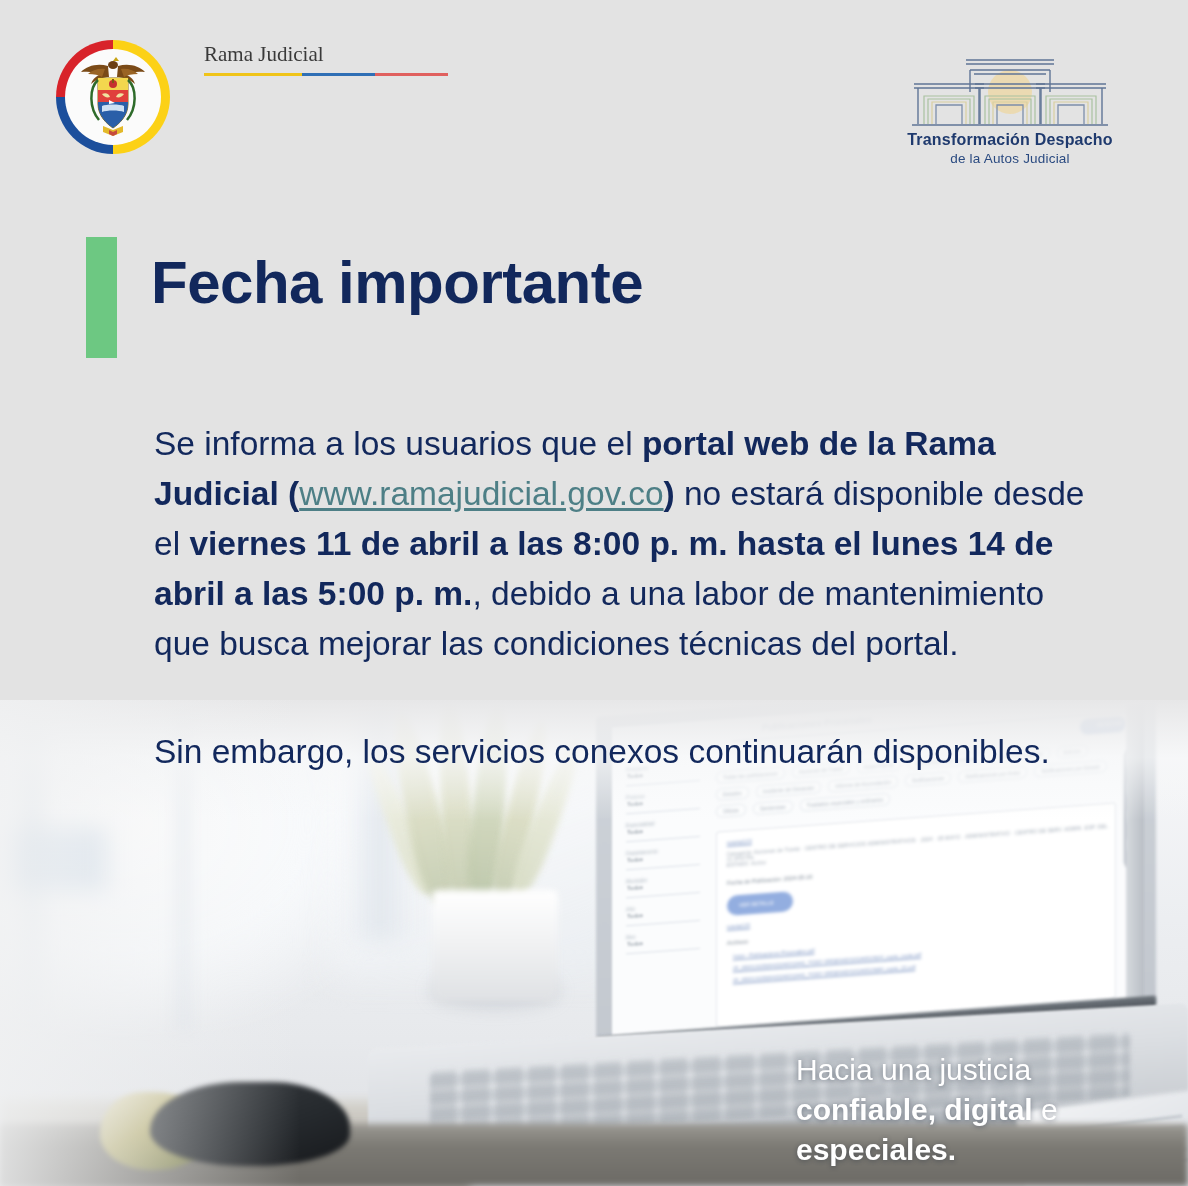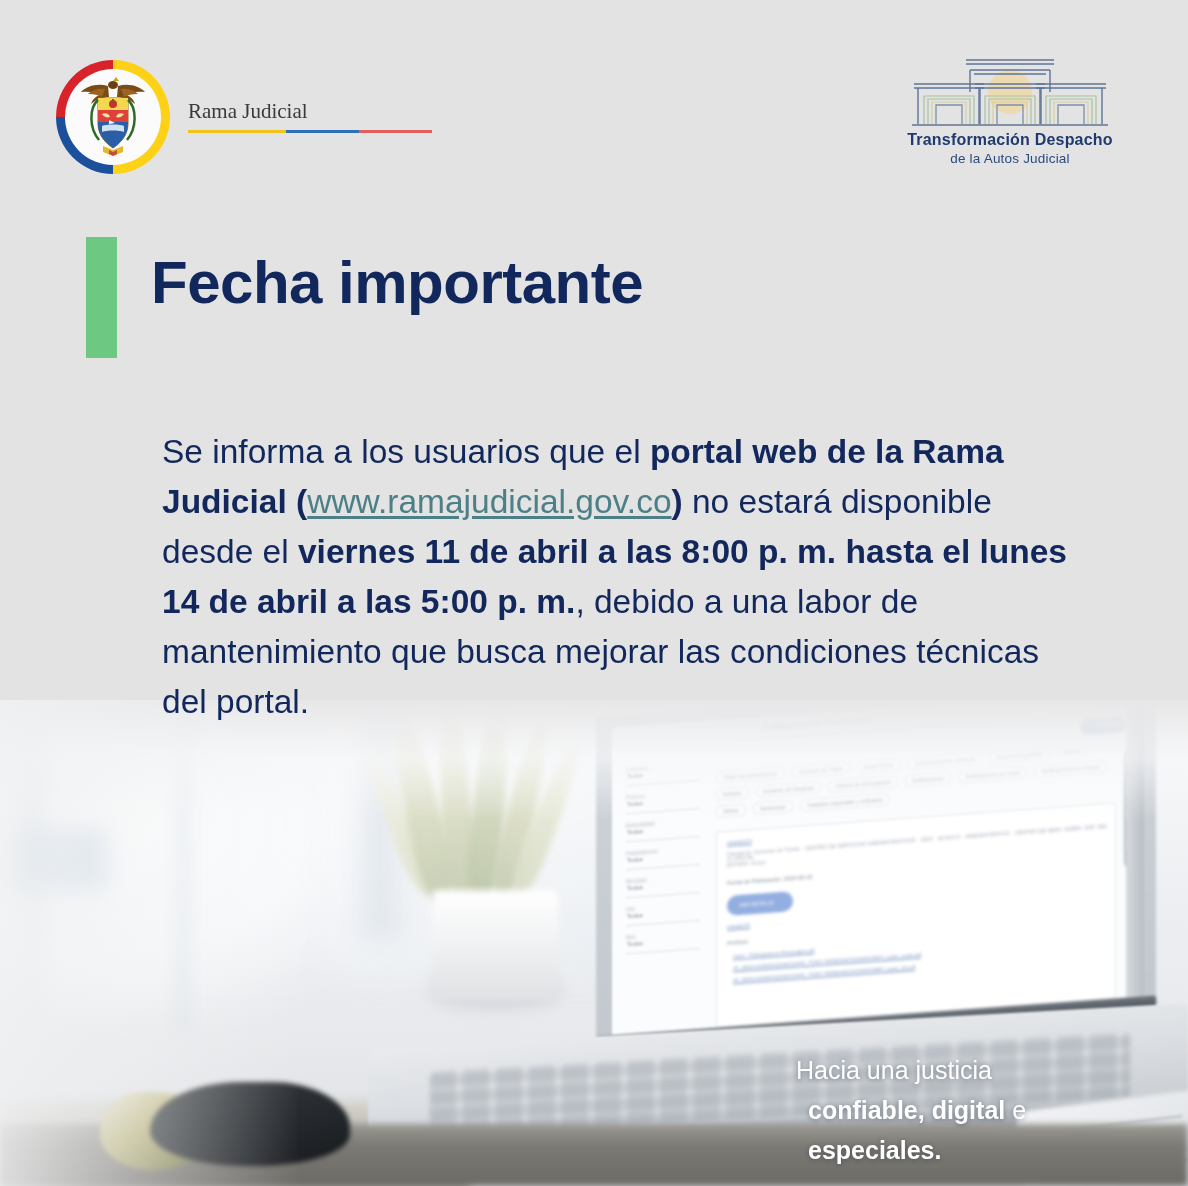--- a/index.html
+++ b/index.html
@@ -207,21 +207,21 @@
   }
   .ui-accbtn{
     position:absolute; right:-2px; width:14px; height:14px; border-radius:3px;
     background:#f1f3f6; filter:blur(.8px); font-size:6px; color:#7d8894;
     text-align:center; line-height:14px;
   }
 
   
   .header{ position:absolute; left:0; top:0; width:1188px; height:200px; }
 
-  .logo-left{ position:absolute; left:56px; top:60px; display:flex; align-items:center; gap:18px; }
+  .logo-left{ position:absolute; left:56px; top:40px; display:flex; align-items:flex-start; gap:34px; }
   .shield{ position:relative; width:114px; height:114px; }
   .shield-ring{
     position:absolute; inset:0; border-radius:50%;
     background:
       conic-gradient(from 180deg,
         #1c4f9c 0deg 90deg,
         #d8232a 90deg 180deg,
         #fcd116 180deg 360deg);
   }
   .shield-inner{
@@ -252,31 +252,31 @@
   .title{
     position:absolute; left:151px; top:253px;
     font-size:60px; font-weight:bold; color:#12285c;
     letter-spacing:-.5px; line-height:1;
   }
   .copy{
     position:absolute; left:150px; top:415px; width:945px;
     font-size:33.5px; line-height:50px; color:#12285c;
     font-weight:400;
   }
-  .copy p{ margin:12px; }
+  .copy p{ margin:4px; }
   .copy .gap{ height:50px; }
   .copy b{ font-weight:bold; }
   .copy a{ color:#4d7f86; text-decoration:underline; text-underline-offset:3px; }
 
   .tagline{
     position:absolute; right:92px; top:1050px; width:300px;
-    text-align:left; color:#ffffff; font-size:25px; line-height:40px;
+    text-align:left; color:#ffffff; font-size:30px; line-height:40px;
     text-shadow:0 1px 5px rgba(30,40,55,.45);
   }
-  .tagline b{ font-weight:bold;margin-left:12px; }
+  .tagline b{ font-weight:bold; }
 </style>
 </head>
 <body>
 
 <div class="photo-layer">
   <div class="ph ph-wall"></div>
   <div class="ph ph-window"></div>
   <div class="ph ph-window2"></div>
   <div class="ph ph-glassmullion"></div>
   <div class="ph ph-mullion2"></div>
@@ -497,20 +497,21 @@
     <div class="td-t2">de la Autos Judicial</div>
   </div>
 </div>
 
 <div class="accentbar"></div>
 <div class="title">Fecha importante</div>
 
 <div class="copy">
   <p><span>Se informa a los usuarios que el </span><b>portal web de la Rama Judicial (</b><a href="#">www.ramajudicial.gov.co</a><b>)</b><span> no estará disponible desde el </span><b>viernes 11 de abril a las 8:00 p. m. hasta el lunes 14 de abril a las 5:00 p. m.</b><span>, debido a una labor de mantenimiento que busca mejorar las condiciones técnicas del portal.</span></p>
   <div class="gap"></div>
+  <p>Sin embargo, los servicios conexos continuarán disponibles.</p>
   <div class="gap"></div>
 </div>
 
 <div class="tagline">
   <span>Hacia una justicia</span><br>
   <b>confiable, digital</b><span> e</span><br>
   <b>especiales.</b>
 </div>
 
 </body></html>

